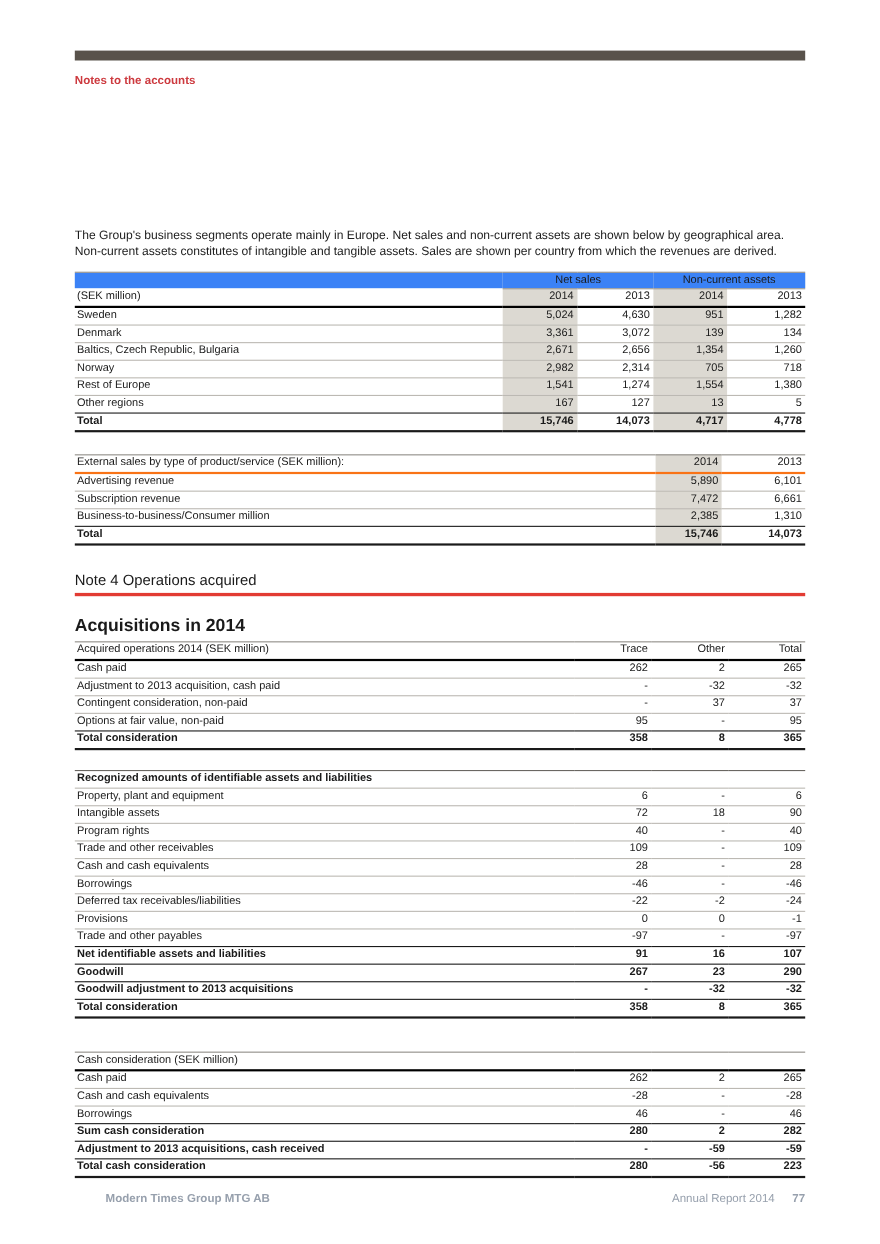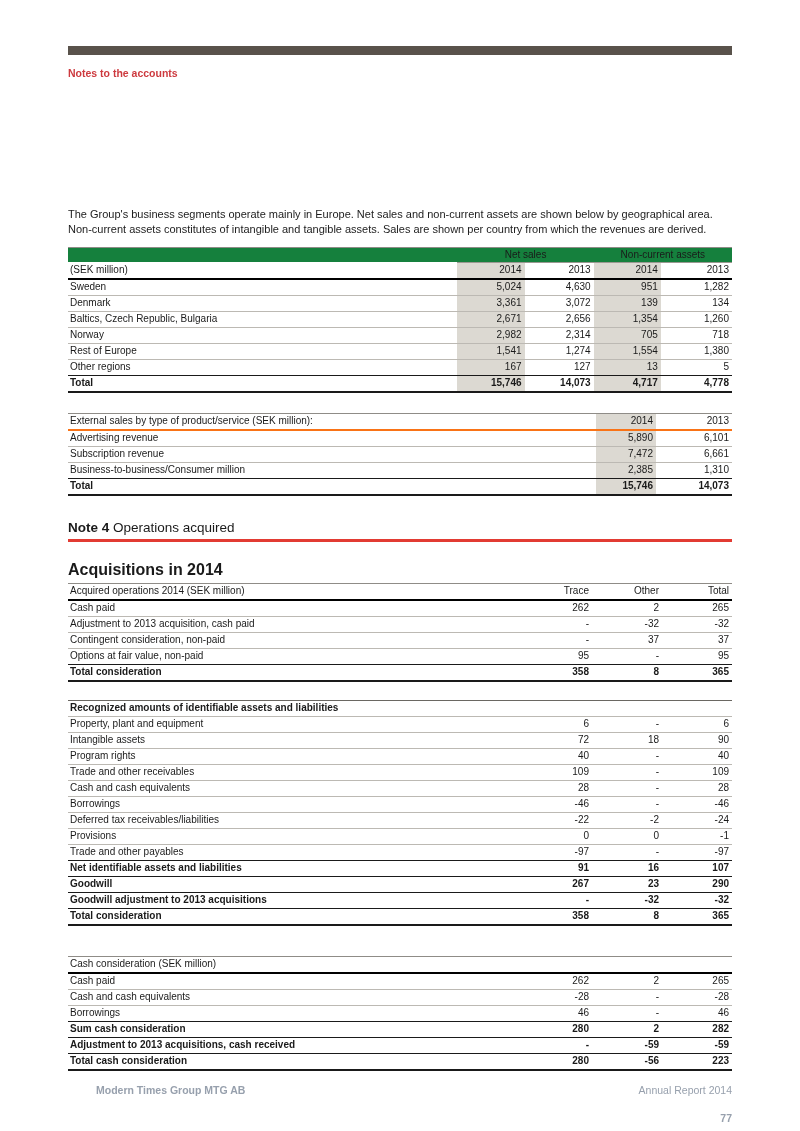--- a/index.html
+++ b/index.html
@@ -18,52 +18,52 @@
   .intro { margin-top:128px; font-size:11px; line-height:14.5px; color:#1c1c1c; }
 
   table { width:100%; border-collapse:collapse; table-layout:fixed; }
   td, th { font-size:10px; line-height:1.05; padding:2px 2px 2.5px 2px;
            vertical-align:bottom; font-weight:normal; text-align:left; }
   .num { text-align:right; padding-right:3px; }
   col.shaded { background:var(--shade,#dcd9d2); }
 
   
   .tbl-geo { margin-top:11px; border-top:1px solid #8f8c87; }
-  .tbl-geo .group-row td { background:#15803d; text-align:center; padding-bottom:1px;margin-top:23px; }
+  .tbl-geo .group-row td { background:#3b82f6; text-align:center; padding-bottom:1px;margin-top:23px; }
   .tbl-geo .group-row .gspan { border-bottom:1px solid #9b9892; }
   .tbl-geo .head-row td { border-bottom:2px solid #000; }
   tbody[data-rows] td { border-top:1px solid #bcb9b3; }
   tbody[data-rows] tr.bold td { font-weight:bold; border-top:1px solid #1a1a1a; }
   tbody[data-rows] tr:last-child td { border-bottom:2px solid #1a1a1a; }
 
   
   .tbl-sales { margin-top:20px; border-top:1px solid #8f8c87; }
   .tbl-sales .head-row td { border-bottom:2px solid #f97316; }
 
   
   .note-heading { margin-top:24px; font-size:13.5px; }
-  .note-heading .b { font-weight:bold; }
+  .note-heading .b { font-weight:normal; }
   .red-rule { margin-top:4px; height:3px; background:var(--rule_red,#e23b33); }
 
   .sub-heading { margin-top:19px; margin-bottom:4px; font-size:16px; font-weight:bold; }
 
   
   .tbl-plain { border-top:1px solid #8f8c87; }
   .tbl-plain .head-row td { border-bottom:2px solid #000; }
   .tbl-recognized { margin-top:18px; border-top:1px solid #6a6762; }
   .tbl-recognized .head-row td { font-weight:bold; border-bottom:1px solid #bcb9b3; }
   .tbl-cash { margin-top:30px; }
 
   .footer {
     position:absolute; left:68px; right:68px; top:1084px;
     display:flex; justify-content:space-between; align-items:baseline;
     font-size:10.5px; color:var(--footer_gray,#97a0ad);
   }
   .footer .company { font-weight:bold;padding-left:28px; }
-  .footer .right { display:flex; gap:16px; align-items:flex-end;flex-direction:column; }
+  .footer .right { display:flex; gap:16px; align-items:flex-start; }
   .footer .pagenum { font-weight:bold; }
 </style>
 </head>
 <body>
 
 <div class="content">
 
   <div class="top-bar"></div>
 
   <div class="section-label">Notes to the accounts</div>

